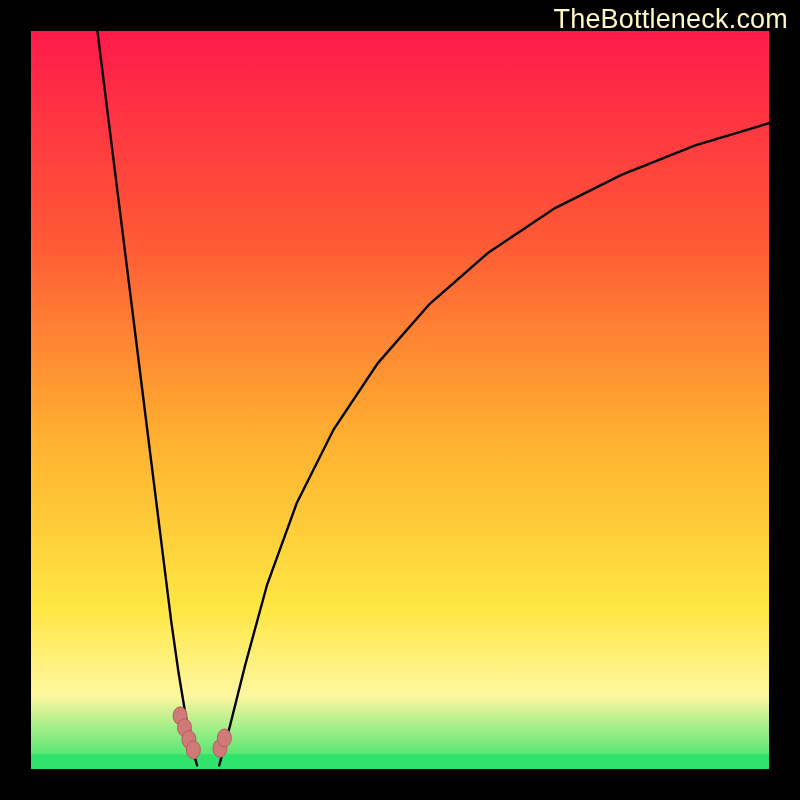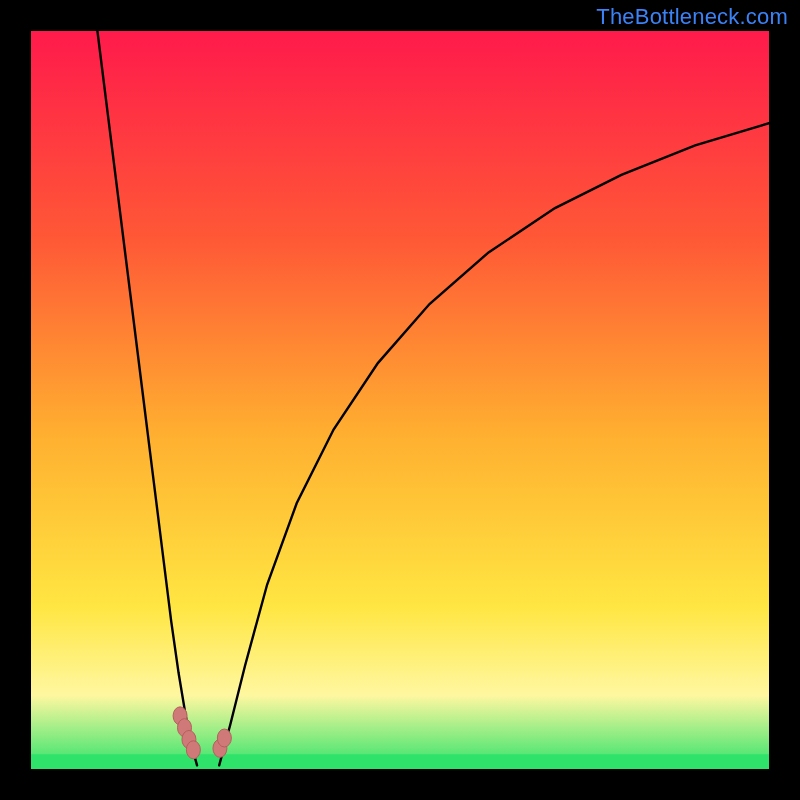--- a/index.html
+++ b/index.html
@@ -16,22 +16,22 @@
     left: 0;
     top: 0;
     width: 800px;
     height: 800px;
     background: #000;
   }
   .watermark {
     position: absolute;
     top: 4px;
     right: 12px;
-    color: #3b82f6;
-    font-size: 22px;
+    color: #fef9c3;
+    font-size: 27px;
     font-weight: 400;
     letter-spacing: 0.2px;
     user-select: none;
   }
   .plot {
     position: absolute;
     left: 31px;
     top: 31px;
     width: 738px;
     height: 738px;

